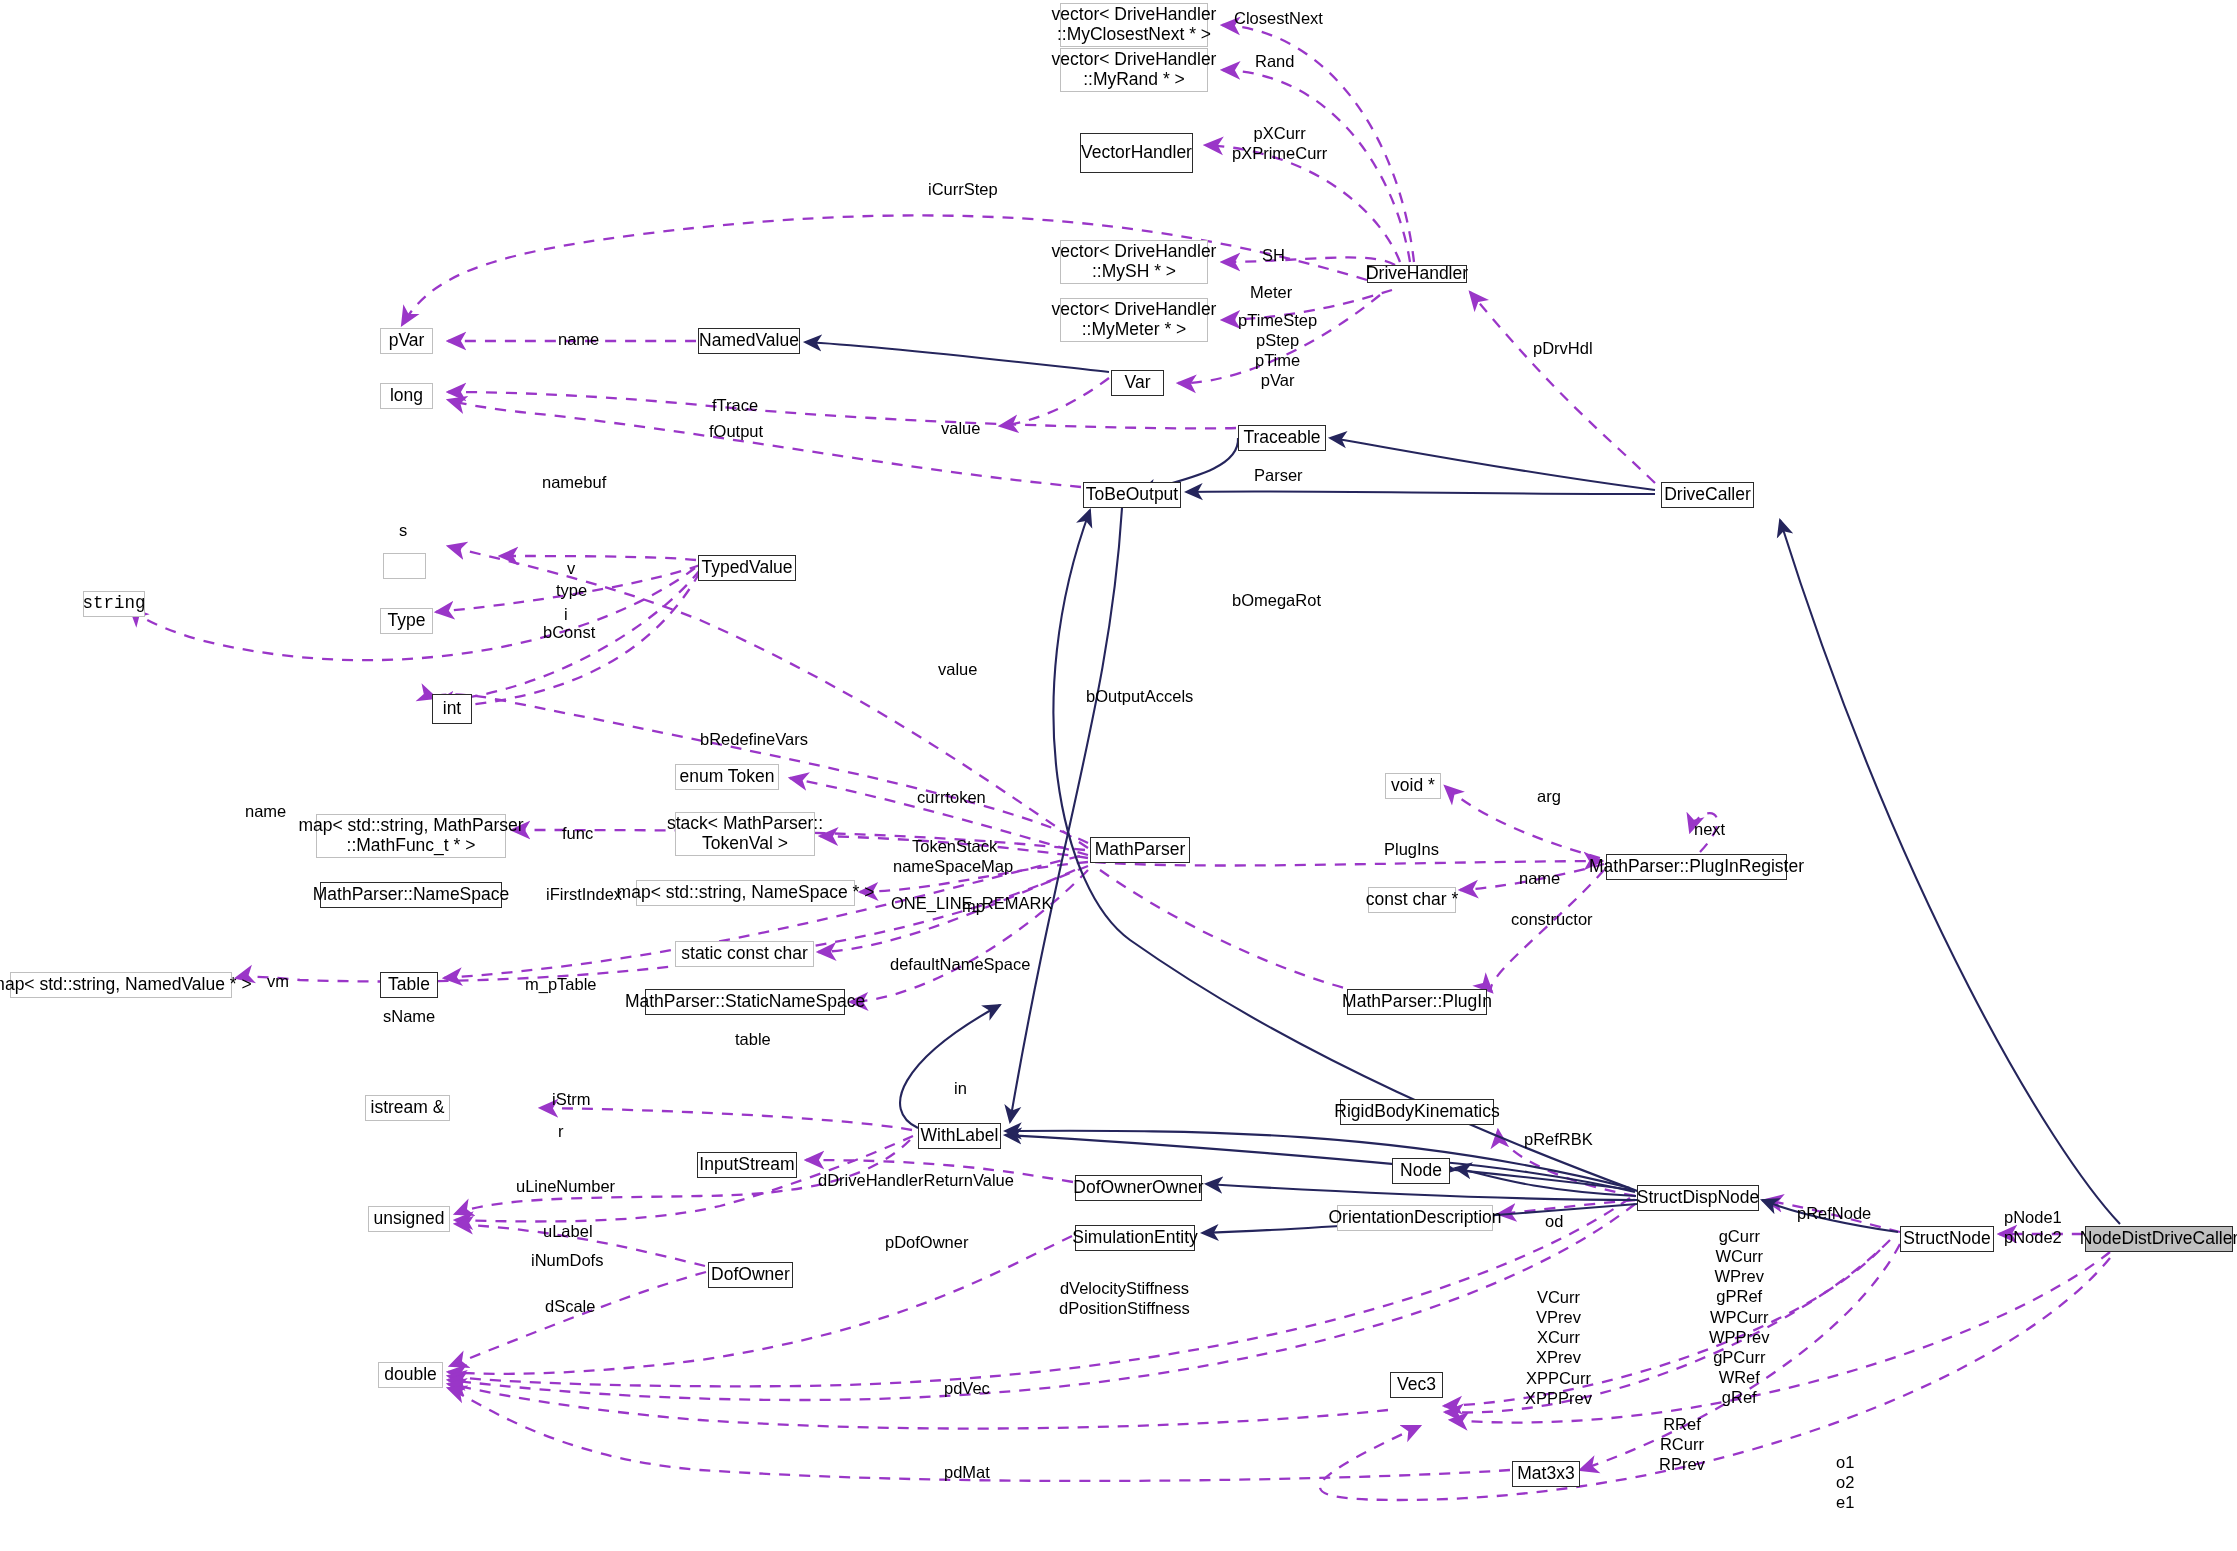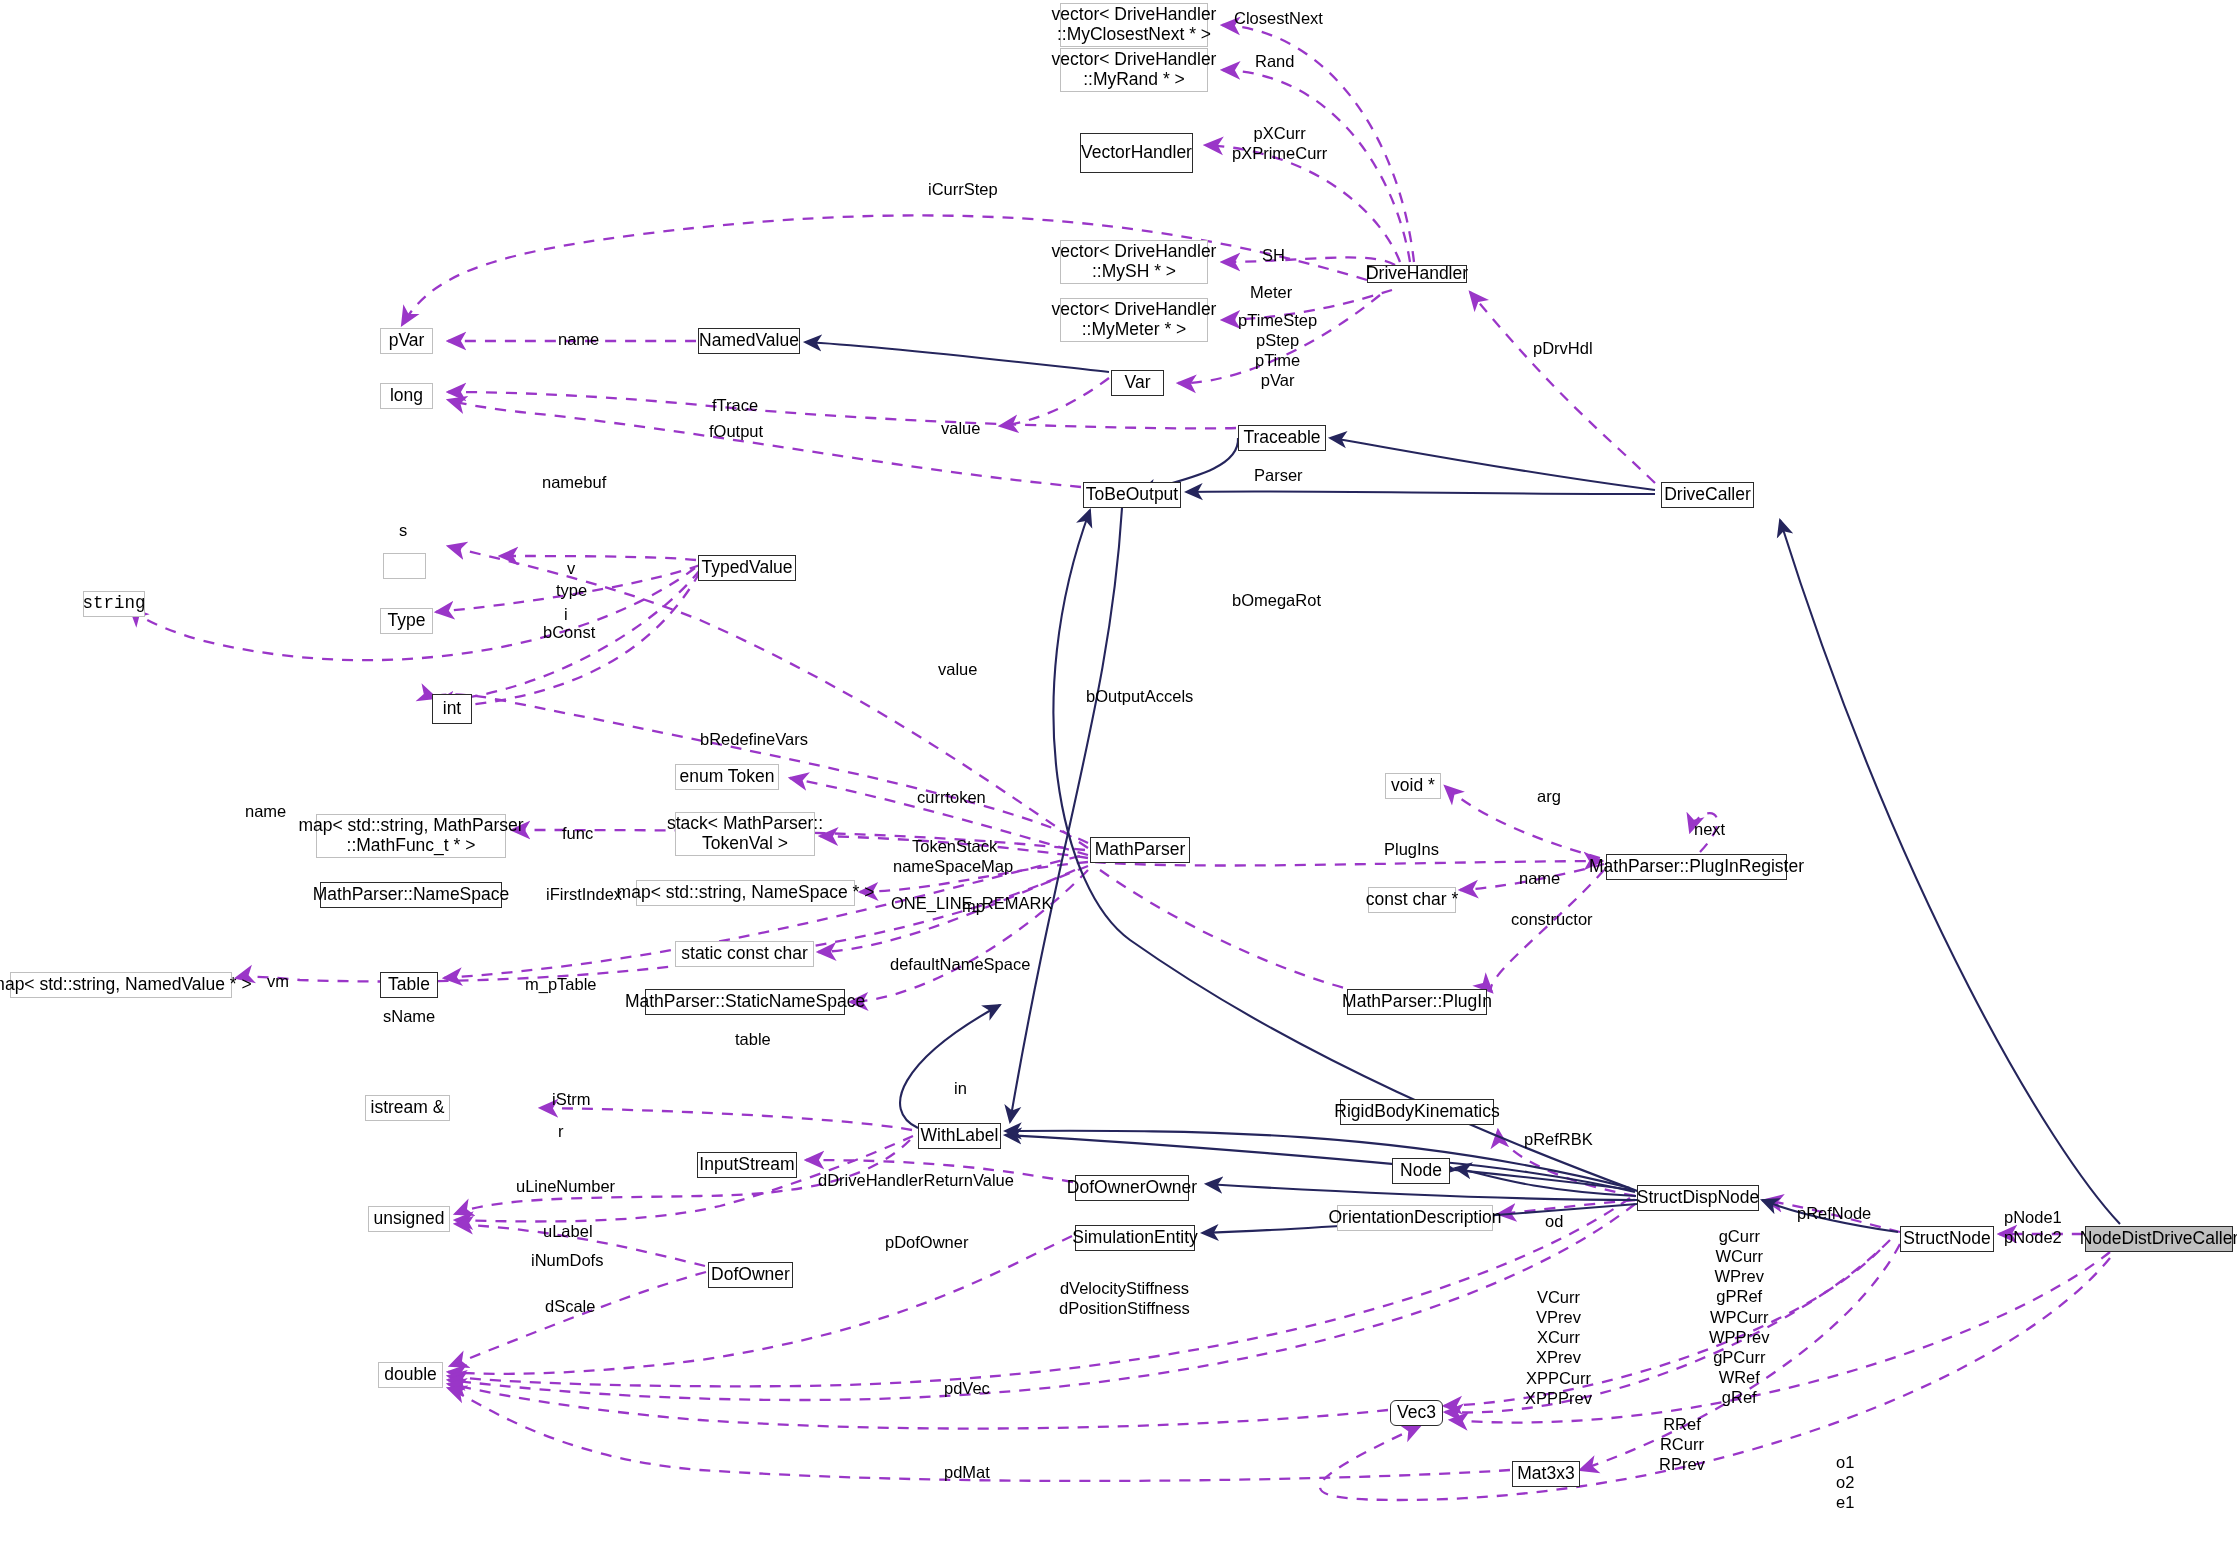--- a/index.html
+++ b/index.html
@@ -187,30 +187,30 @@
 ::MathFunc_t * &gt;</div>
     <div class="node cls" style="left:320px;top:882px;width:182px;height:26px;">MathParser::NameSpace</div>
     <div class="node typ" style="left:10px;top:972px;width:222px;height:26px;">map&lt; std::string, NamedValue * &gt;</div>
     <div class="node cls" style="left:380px;top:972px;width:58px;height:26px;">Table</div>
     <div class="node cls" style="left:645px;top:989px;width:200px;height:26px;">MathParser::StaticNameSpace</div>
     <div class="node typ" style="left:365px;top:1095px;width:85px;height:26px;">istream &amp;</div>
     <div class="node cls" style="left:918px;top:1123px;width:83px;height:26px;">WithLabel</div>
     <div class="node cls" style="left:697px;top:1152px;width:100px;height:26px;">InputStream</div>
     <div class="node typ" style="left:368px;top:1206px;width:82px;height:26px;">unsigned</div>
     <div class="node cls" style="left:708px;top:1262px;width:85px;height:26px;">DofOwner</div>
-    <div class="node cls" style="left:1075px;top:1175px;width:114px;height:26px;">DofOwnerOwner</div>
+    <div class="node cls" style="left:1075px;top:1175px;width:127px;height:26px;">DofOwnerOwner</div>
     <div class="node cls" style="left:1075px;top:1225px;width:120px;height:26px;">SimulationEntity</div>
     <div class="node cls" style="left:1340px;top:1099px;width:154px;height:26px;">RigidBodyKinematics</div>
     <div class="node cls" style="left:1392px;top:1158px;width:58px;height:26px;">Node</div>
     <div class="node typ" style="left:1337px;top:1205px;width:156px;height:26px;">OrientationDescription</div>
     <div class="node cls" style="left:1637px;top:1185px;width:122px;height:26px;">StructDispNode</div>
     <div class="node cls" style="left:1900px;top:1226px;width:94px;height:26px;">StructNode</div>
     <div class="node cur" style="left:2085px;top:1226px;width:148px;height:26px;">NodeDistDriveCaller</div>
     <div class="node typ" style="left:378px;top:1362px;width:65px;height:26px;">double</div>
-    <div class="node cls" style="left:1390px;top:1400px;width:53px;height:26px;border-radius:6px;">Vec3</div>
+    <div class="node cls" style="left:1390px;top:1372px;width:53px;height:26px;">Vec3</div>
     <div class="node cls" style="left:1512px;top:1461px;width:68px;height:26px;">Mat3x3</div>
   </div>
 
   <div>
     <div class="edgelabel" style="left:1234px;top:9px;">ClosestNext</div>
     <div class="edgelabel" style="left:1255px;top:52px;">Rand</div>
     <div class="edgelabel multi" style="left:1232px;top:123px;">pXCurr
 pXPrimeCurr</div>
     <div class="edgelabel" style="left:928px;top:180px;">iCurrStep</div>
     <div class="edgelabel" style="left:1262px;top:246px;">SH</div>

